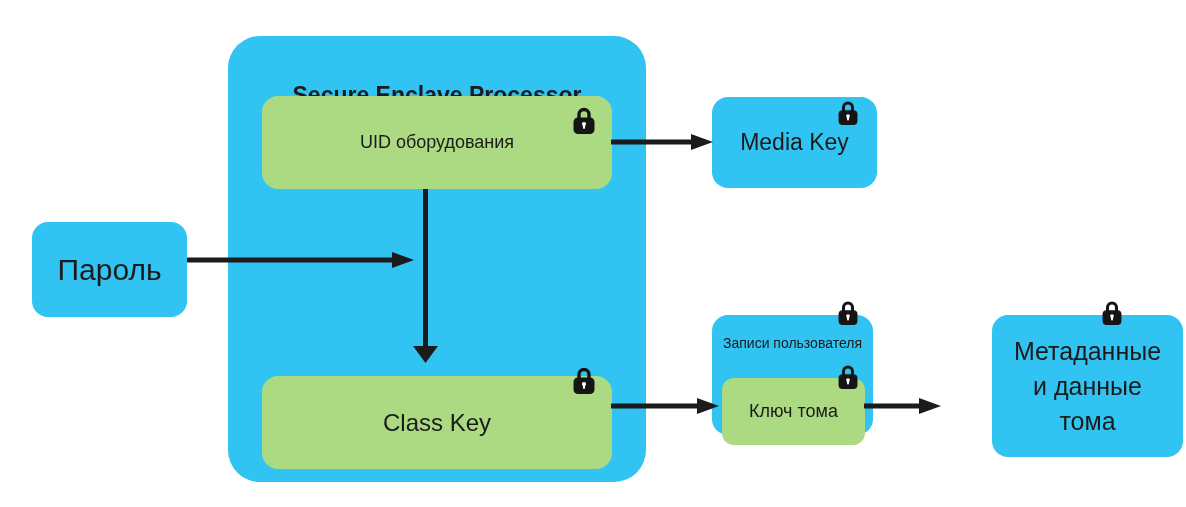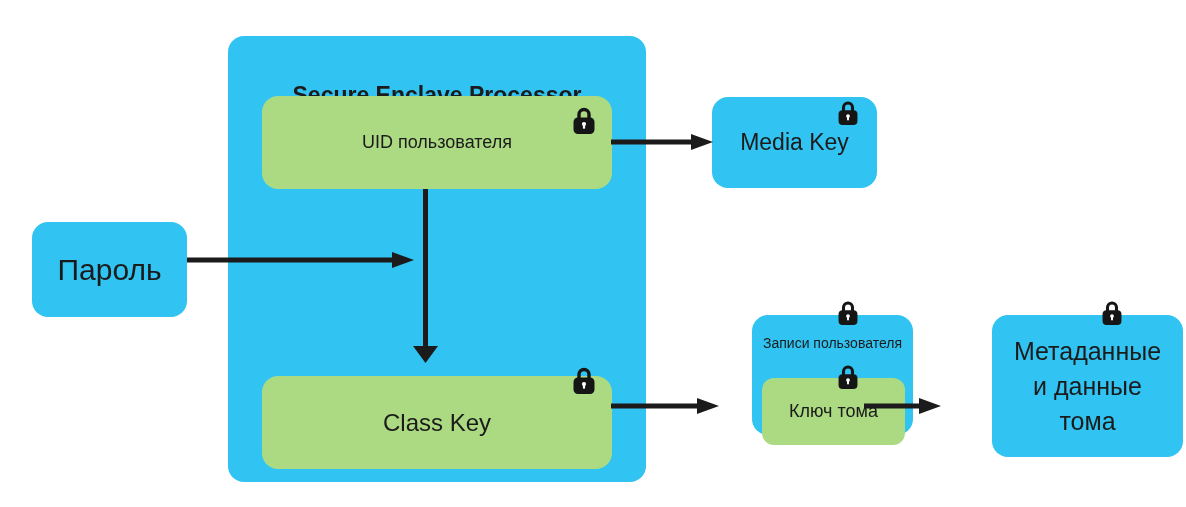--- a/index.html
+++ b/index.html
@@ -5,42 +5,42 @@
   html,body { margin:0; padding:0; background:#ffffff; }
   .canvas {
     position:relative; width:1186px; height:507px; background:#ffffff;
     font-family:"Liberation Sans", sans-serif; color:#1b1b1b; overflow:hidden;
   }
   .box { position:absolute; box-sizing:border-box; }
   .cyan  { background:#31c3f1; }
   .green { background:#acda82; }
 
   
-  .sep-box { left:228px; top:36px; width:418px; height:446px; border-radius:16px; }
+  .sep-box { left:228px; top:36px; width:418px; height:446px; border-radius:32px; }
   .sep-title {
     position:absolute; left:0; right:0; top:46px; text-align:center;
     font-size:23px; font-weight:bold; color:#1b1b1b;
   }
 
   
   .uid-box   { left:262px; top:96px;  width:350px; height:93px; border-radius:16px;
                display:flex; align-items:center; justify-content:center; font-size:18px; }
   .class-box { left:262px; top:360px; width:350px; height:93px; border-radius:16px;
                display:flex; align-items:center; justify-content:center; font-size:24px;margin-top:16px; }
 
   
   .password-box { left:32px; top:222px; width:155px; height:95px; border-radius:16px;
                   display:flex; align-items:center; justify-content:center; font-size:30px; }
 
   
   .media-box { left:712px; top:97px; width:165px; height:91px; border-radius:16px;
                display:flex; align-items:center; justify-content:center; font-size:23px; }
 
   
-  .user-box { left:712px; top:315px; width:161px; height:120px; border-radius:16px;margin-left:40px; }
+  .user-box { left:712px; top:315px; width:161px; height:120px; border-radius:16px; }
   .user-label { position:absolute; left:0; right:0; top:20px; text-align:center; font-size:14px; }
   .volume-box { position:absolute; left:10px; top:63px; width:143px; height:67px; border-radius:12px;
                 display:flex; align-items:center; justify-content:center; font-size:18px; }
 
   
   .meta-box { left:992px; top:315px; width:191px; height:142px; border-radius:16px;
               display:flex; flex-direction:column; align-items:center; justify-content:center;
               font-size:25px; line-height:35px; }
 
   
@@ -61,21 +61,21 @@
 </head>
 <body>
 
 <div class="canvas">
 
   <div class="box cyan sep-box">
     <div class="sep-title">Secure Enclave Processor</div>
   </div>
 
   <div class="box green uid-box">
-    <span>UID пользователя</span>
+    <span>UID оборудования</span>
   </div>
 
   <div class="box green class-box">
     <span>Class Key</span>
   </div>
 
   <div class="box cyan password-box">
     <span>Пароль</span>
   </div>
 

